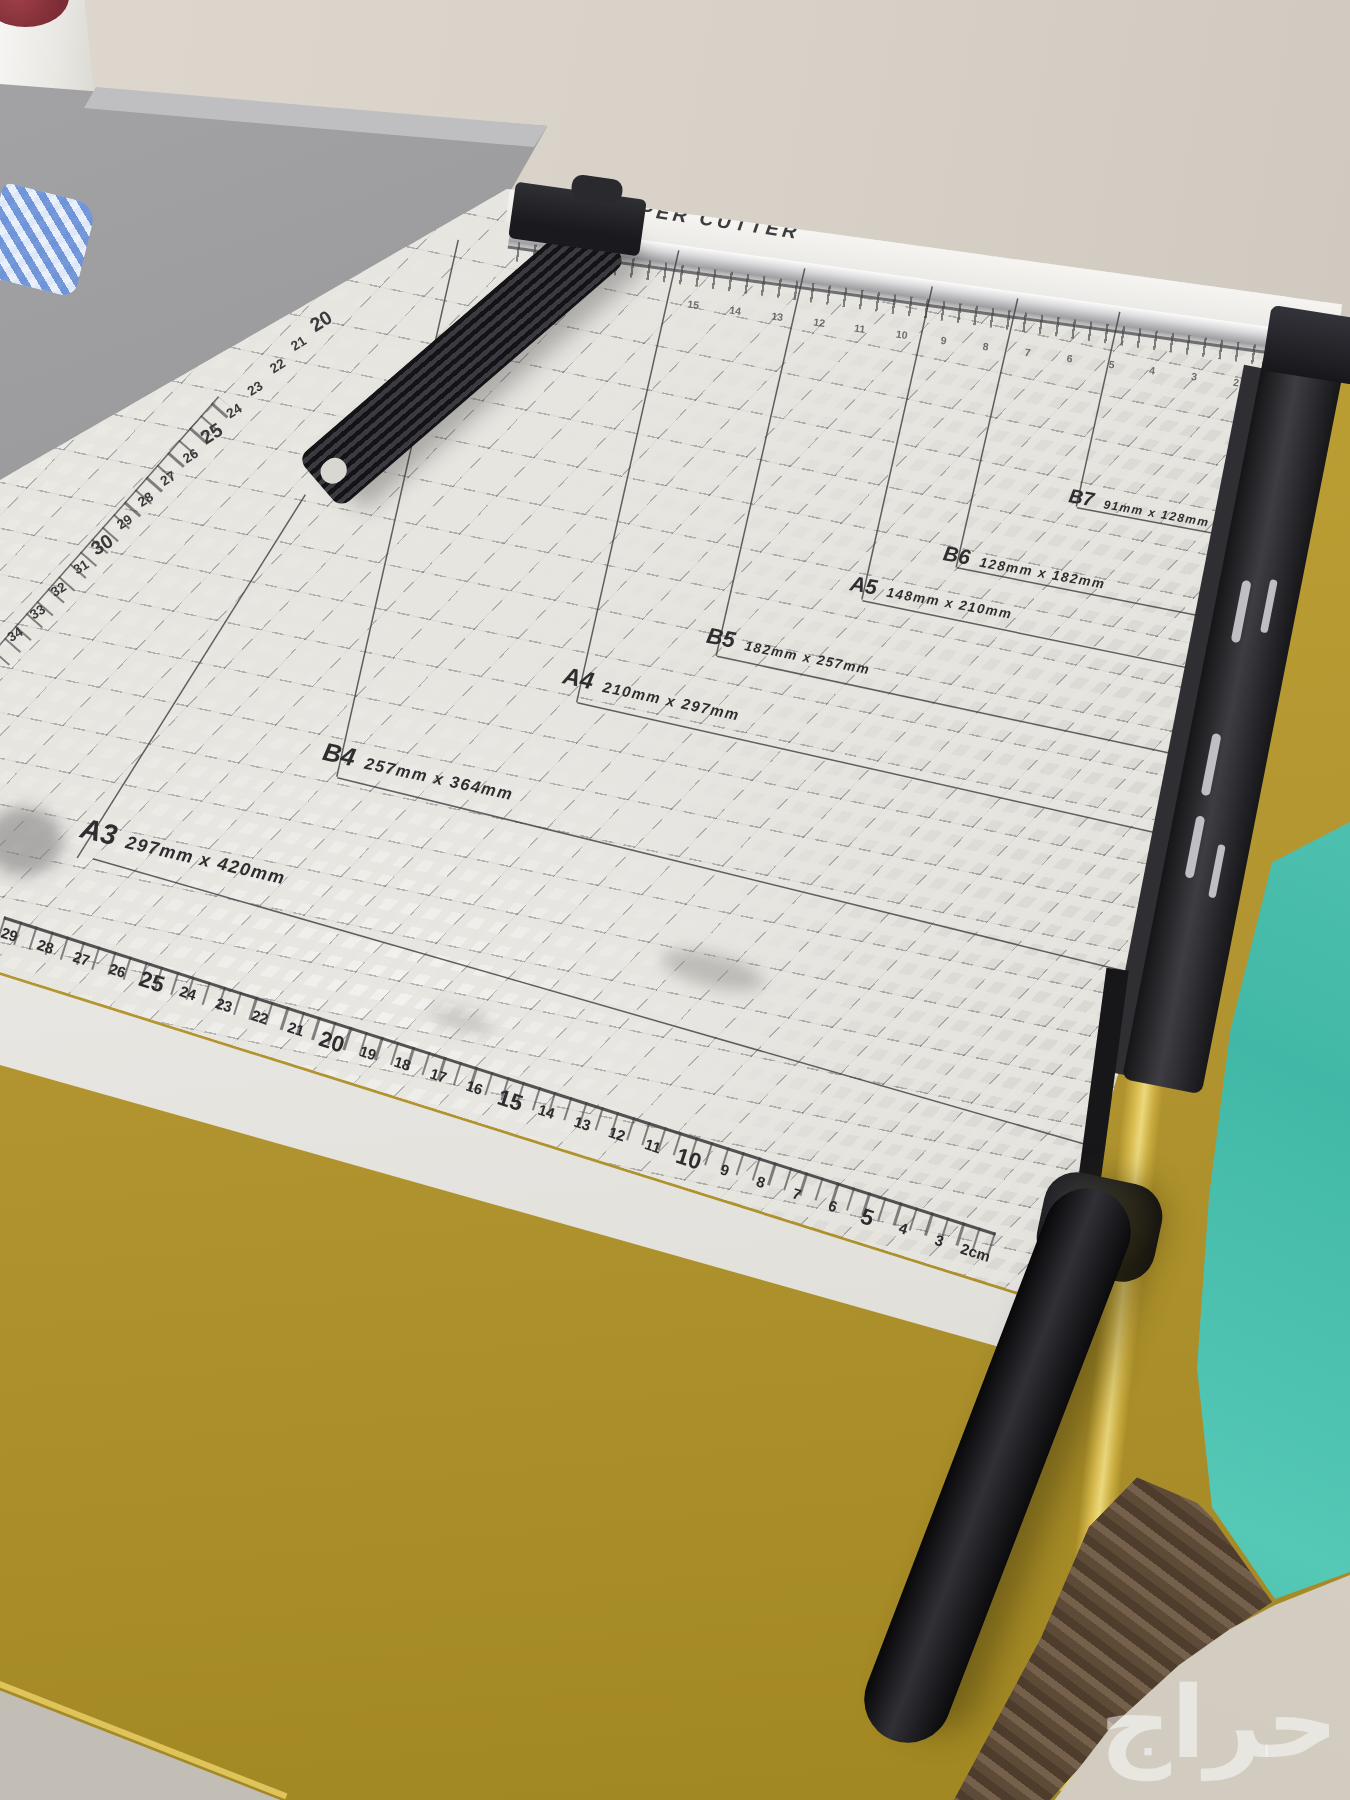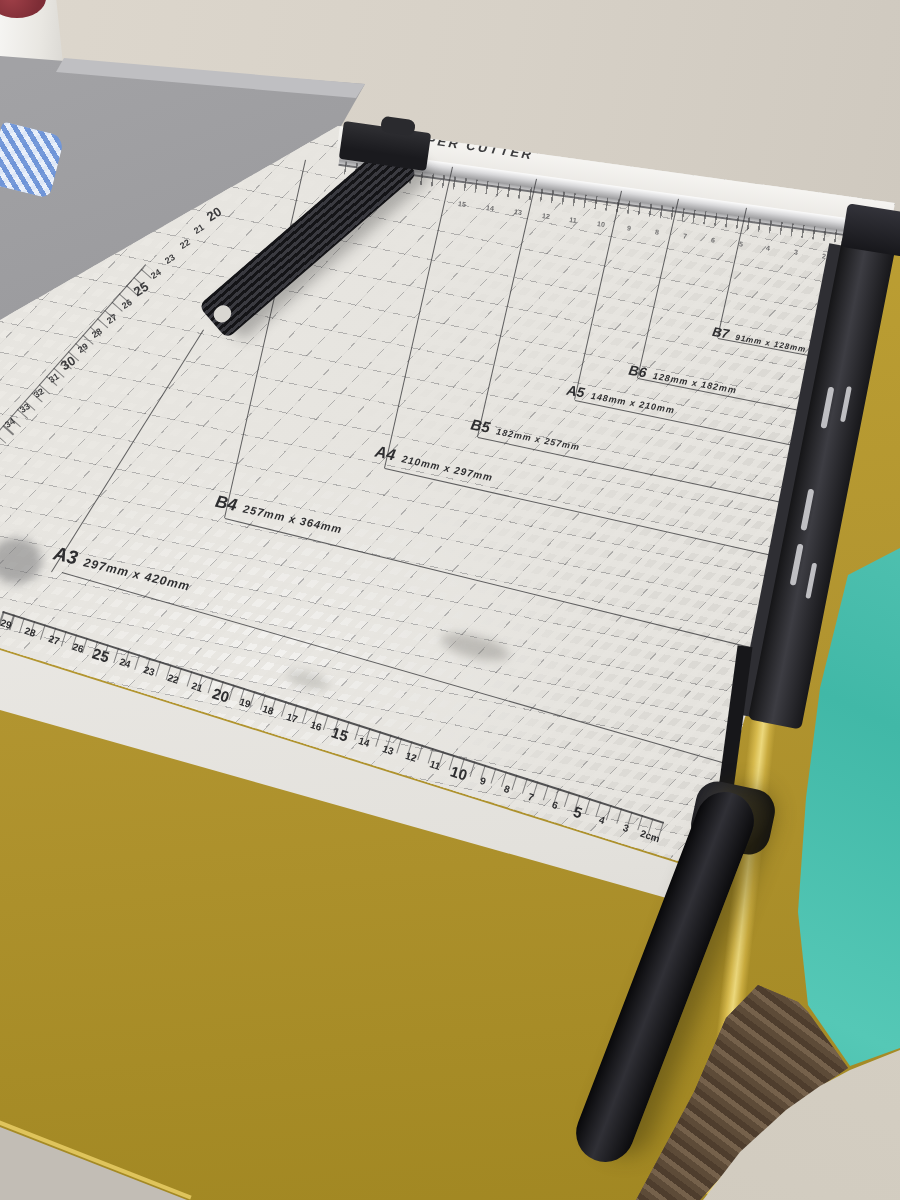--- a/index.html
+++ b/index.html
@@ -239,13 +239,14 @@
     <div class="slot" style="left:300px;top:15px;width:42px;"></div>
     <div class="slot" style="left:130px;top:33px;width:36px;height:5px;"></div>
     <div class="slot" style="left:310px;top:33px;width:36px;height:5px;"></div>
   </div>
   <div class="abs corner-piece"></div>
 
   <div class="abs handle-connector"></div>
   <div class="abs handle-pivot"></div>
   <div class="abs handle"></div>
 
+  <div class="abs watermark">حراج</div>
 </div>
 
 </body></html>

